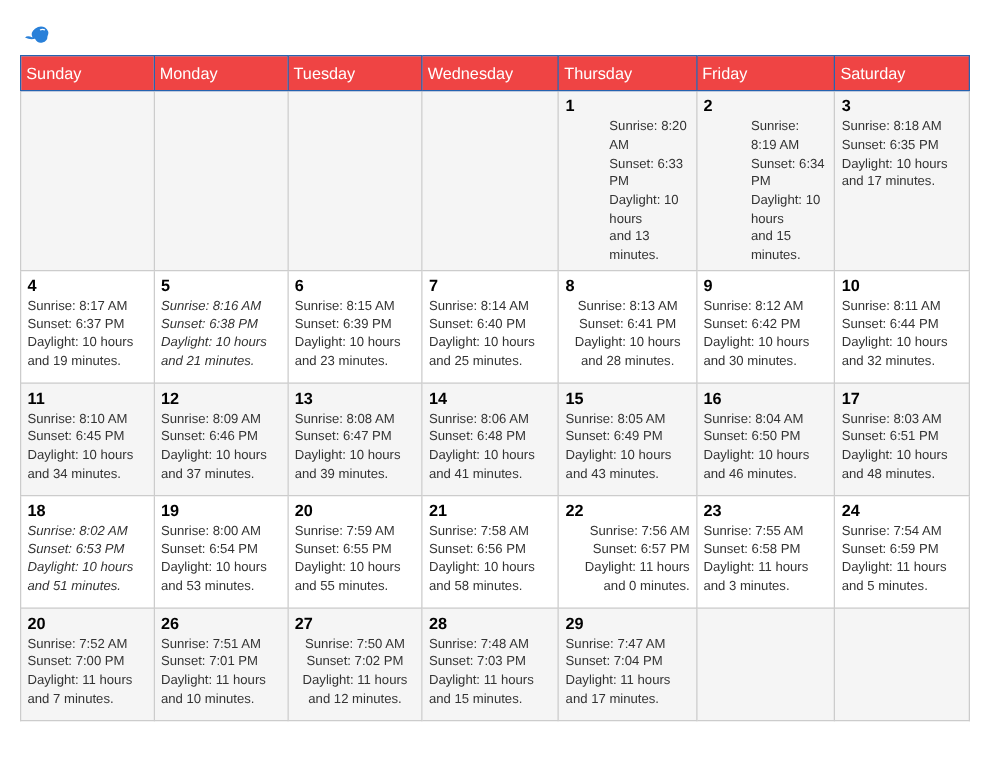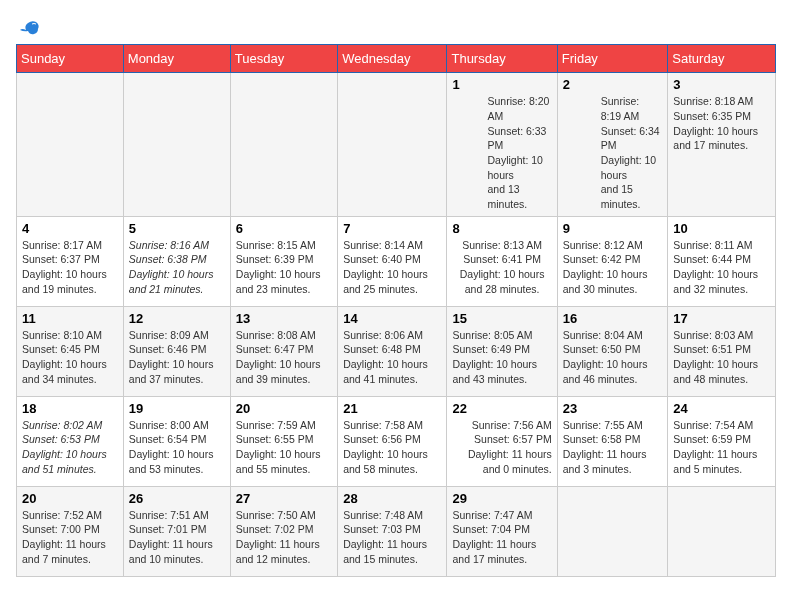--- a/index.html
+++ b/index.html
@@ -303,21 +303,21 @@
         </td>
         <td>
           <div class="day-number">26</div>
           <div class="day-detail" style="white-space: pre-line;">Sunrise: 7:51 AM
 Sunset: 7:01 PM
 Daylight: 11 hours
 and 10 minutes.</div>
         </td>
         <td>
           <div class="day-number">27</div>
-          <div class="day-detail" style="white-space: pre-line;">Sunrise: 7:50 AM
+          <div class="day-detail" style="white-space: pre-line; text-align: center;">Sunrise: 7:50 AM
 Sunset: 7:02 PM
 Daylight: 11 hours
 and 12 minutes.</div>
         </td>
         <td>
           <div class="day-number">28</div>
           <div class="day-detail" style="white-space: pre-line;">Sunrise: 7:48 AM
 Sunset: 7:03 PM
 Daylight: 11 hours
 and 15 minutes.</div>

